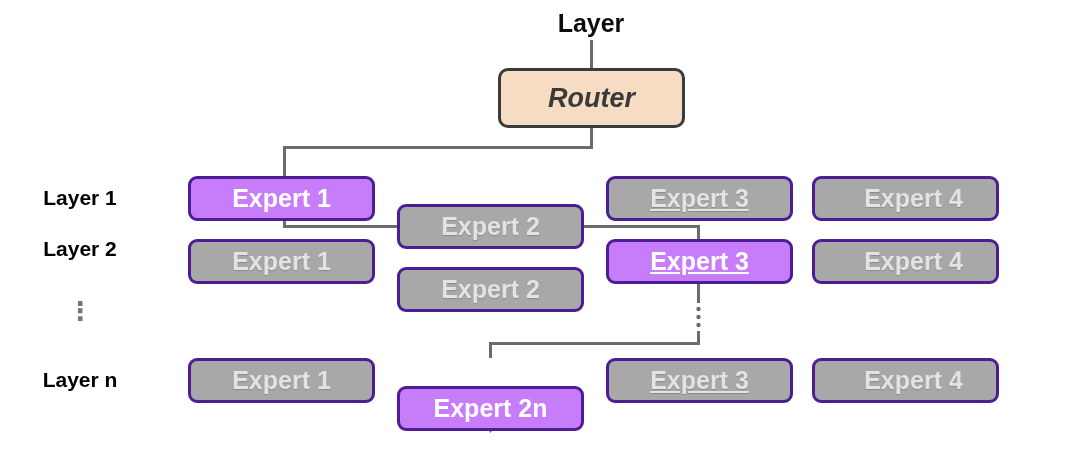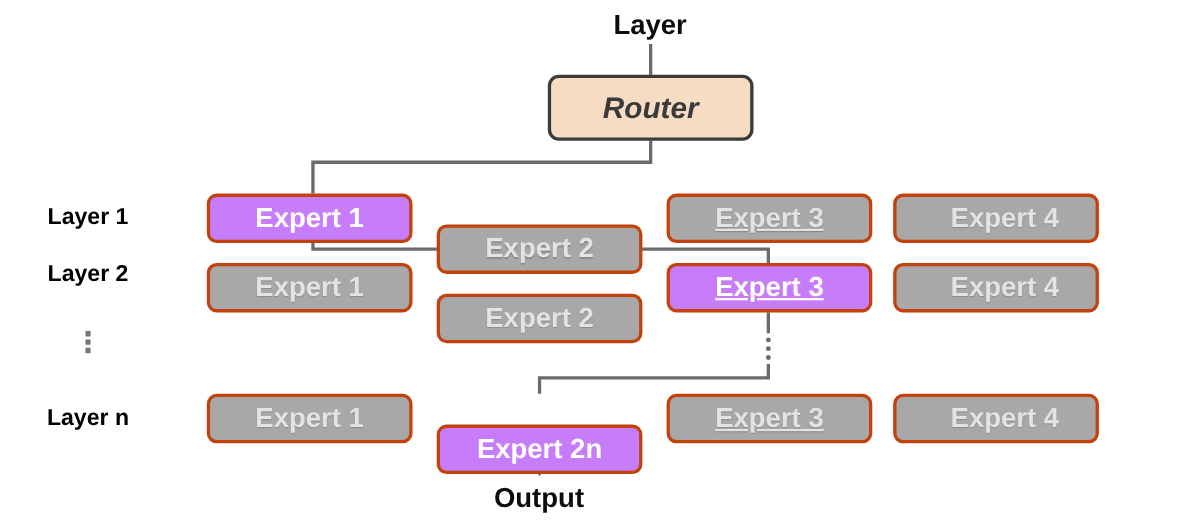--- a/index.html
+++ b/index.html
@@ -51,21 +51,21 @@
     text-align: center;
     font-weight: bold;
     font-size: 26px;
     line-height: 1.1;
     color: #757575;
   }
 
   .expert {
     position: absolute;
     width: 187px; height: 45px;
-    border: 3px solid #c2410c;
+    border: 3px solid #4c1d95;
     border-radius: 9px;
     display: flex; align-items: center; justify-content: center;
     font-weight: bold;
     font-size: 25px;
     background: #a8a8a8;
     color: #e3e3e3;
     text-shadow: 0 1px 1px rgba(0,0,0,0.18);
   }
   .expert.selected {
     background: #c77dfa;
@@ -104,21 +104,20 @@
     </g>
     <g fill="#6b6b6b">
       <circle cx="698.5" cy="309" r="2.2"></circle>
       <circle cx="698.5" cy="317" r="2.2"></circle>
       <circle cx="698.5" cy="325" r="2.2"></circle>
     </g>
     <polygon points="490.5,433 481.5,419 499.5,419" fill="#6b6b6b"></polygon>
   </svg>
 
   <div class="io-label input">Layer</div>
-  <div class="io-label output">Output</div>
 
   <div class="router">
     <span>Router</span>
   </div>
 
   <div class="layer-label" style="top:186px">Layer 1</div>
   <div class="layer-label" style="top:237px">Layer 2</div>
   <div class="ellipsis-left">⋮</div>
   <div class="layer-label" style="top:368px">Layer n</div>
 

